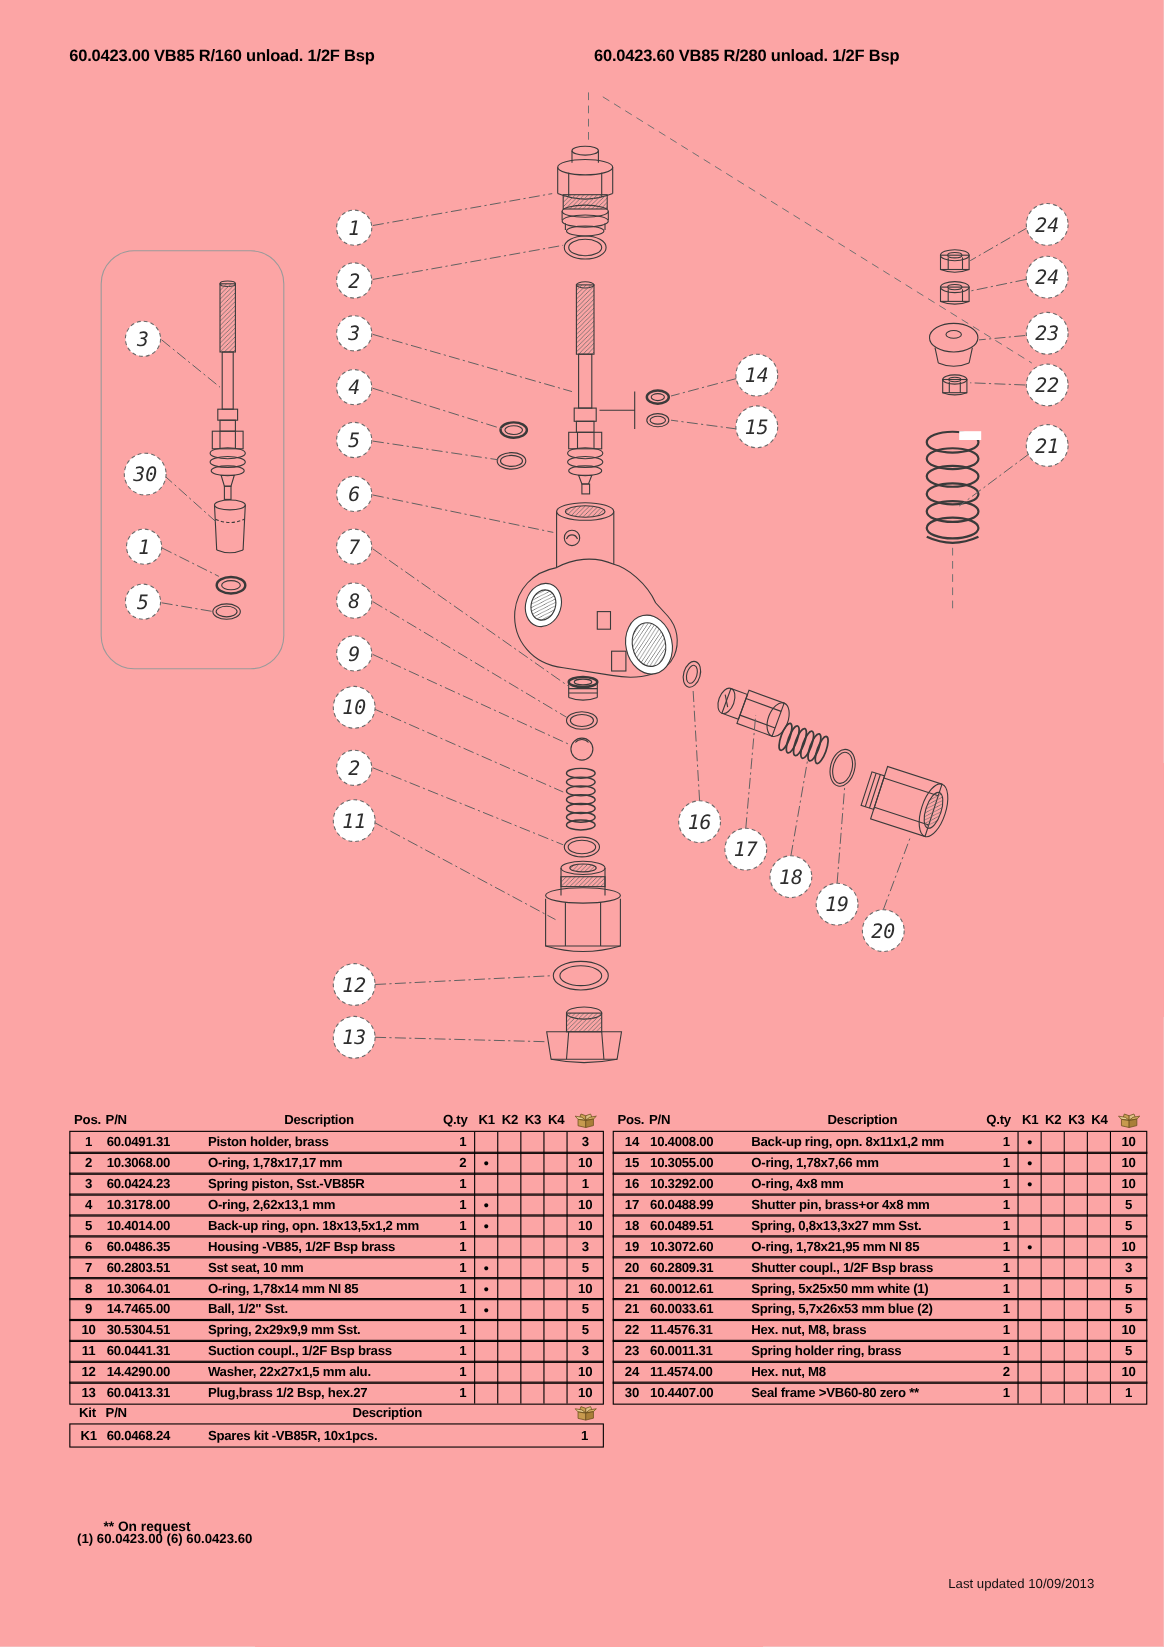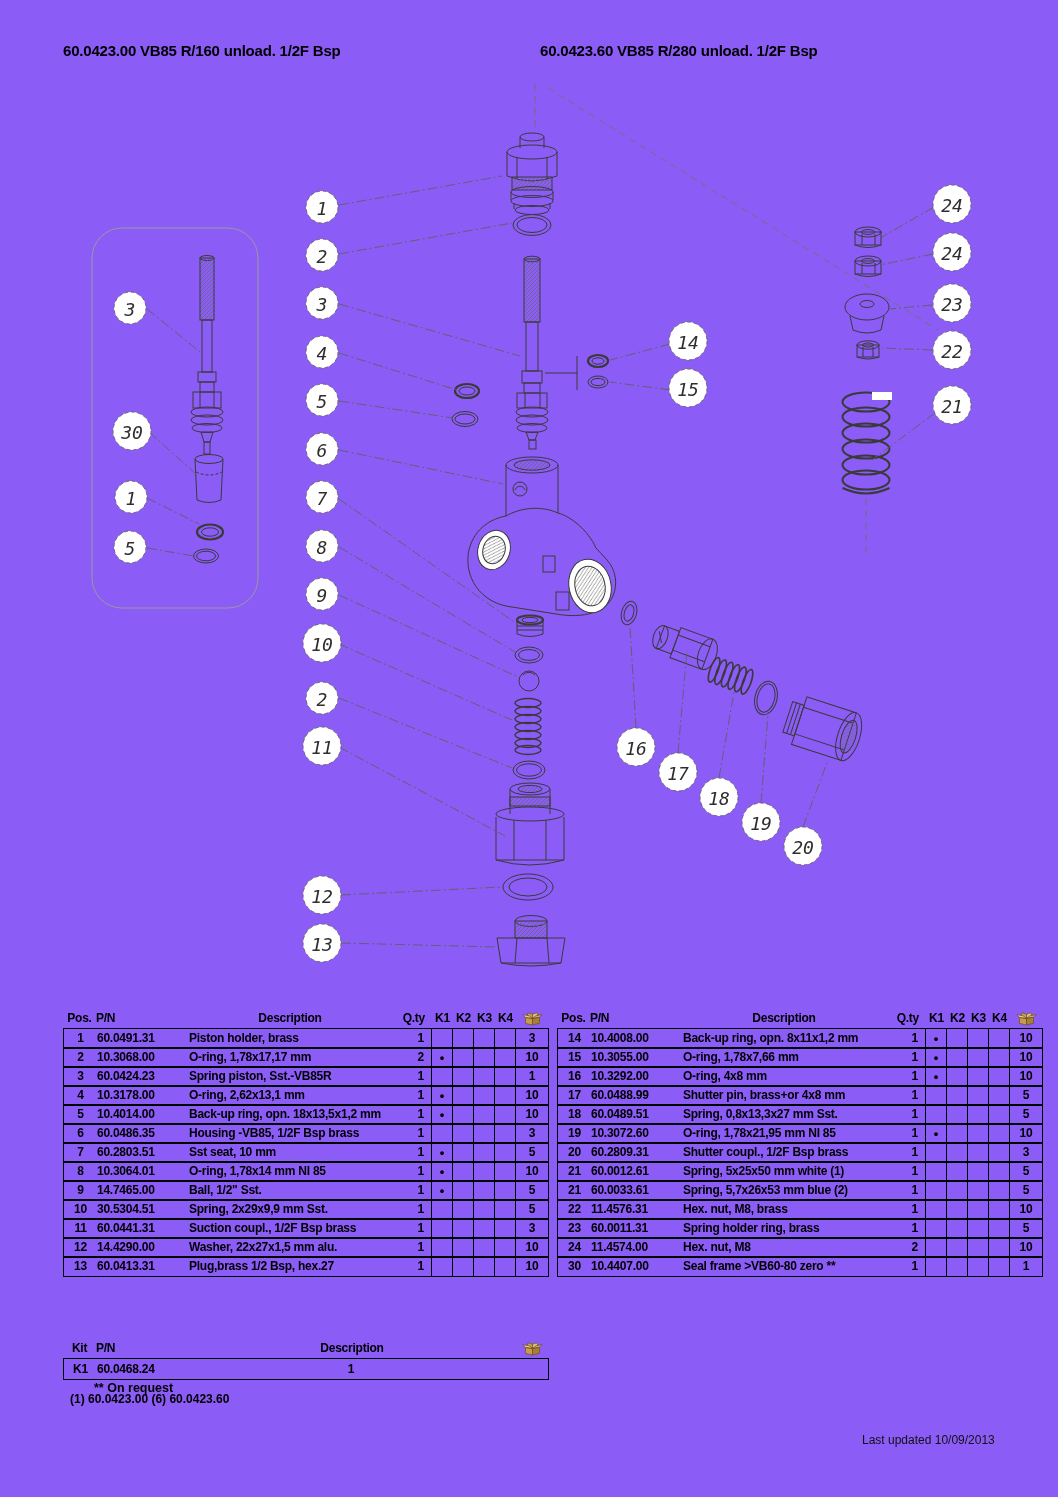--- a/index.html
+++ b/index.html
@@ -1,17 +1,17 @@
 <!DOCTYPE html>
 <html><head>
 <meta charset="utf-8">
 <style>
   * { margin:0; padding:0; box-sizing:border-box; }
   body { background:#e8e8e8; font-family:"Liberation Sans", sans-serif; }
-  .page { position:relative; width:1058px; height:1497px; background:#8b5cf6; margin:0 auto; overflow:hidden; }
+  .page { position:relative; width:1058px; height:1497px; background:#fca5a5; margin:0 auto; overflow:hidden; }
   .title { position:absolute; top:42px; font:bold 15px "Liberation Sans", sans-serif; color:#000; letter-spacing:-0.2px; }
   #title-left { left:63px; } #title-right { left:540px; }
   #diagram { position:absolute; left:0; top:72px; }
   #diagram .art { stroke:#3a3a3a; fill:none; stroke-width:1; }
   #diagram .thick { stroke-width:2.2; }
   #diagram .leader { stroke:#606060; stroke-width:0.9; fill:none; stroke-dasharray:10 3 2 3; }
   #diagram .constr { stroke:#707070; stroke-width:0.9; fill:none; stroke-dasharray:7 5; }
   #diagram .balloon circle { fill:#fff; stroke:#6a6a6a; stroke-width:1; stroke-dasharray:3.5 2.8; }
   #diagram .balloon text { font:italic 18px "DejaVu Sans Mono", monospace; fill:#2e2e2e; text-anchor:middle; dominant-baseline:central; }
   .ptable { position:absolute; top:1008px; width:486px; font:bold 12px "Liberation Sans", sans-serif; letter-spacing:-0.25px; color:#000; }
@@ -25,21 +25,21 @@
   .c-pn { justify-content:flex-start; }
   .c-desc { justify-content:flex-start; padding-left:2px; }
   .c-qty { justify-content:flex-end; padding-right:7px;text-align:right; }
   .c-k1,.c-k2,.c-k3,.c-k4 { justify-content:center; border-left:1.7px solid #000; font-size:13px; }
   .c-pack { justify-content:center; border-left:1.7px solid #000; }
   .thead .tc { border:none; }
   .thead .c-desc { justify-content:center; }
   .thead .c-k1,.thead .c-k2,.thead .c-k3,.thead .c-k4 { font-size:12px; }
   .thead .c-pack { justify-content:center; }
   .note { position:absolute; left:63px; top:1381px; font:bold 12.5px "Liberation Sans", sans-serif;margin-left:31px; }
-  .kit-wrap { position:absolute; left:63px; top:1338px; width:486px; font:bold 12px "Liberation Sans", sans-serif; letter-spacing:-0.25px; }
+  .kit-wrap { position:absolute; left:63px; top:1274px; width:486px; font:bold 12px "Liberation Sans", sans-serif; letter-spacing:-0.25px; }
   .kit-head, .kit-row { display:grid; grid-template-columns:33px 90px 1fr 33px; align-items:center; }
   .kit-head { height:20px; }
   .kit-row { height:21.5px; border:1.7px solid #000; }
   .kit-head .c-desc { justify-content:center; }
   .kit-row .c-pack { border-left:none; justify-content:center; }
   .footnote { position:absolute; left:70px; top:1392px; font:bold 12px "Liberation Sans", sans-serif; }
   .last-updated { position:absolute; left:862px; top:1433px; font:12px "Liberation Sans", sans-serif; color:#111; }
   .basket { width:21px; height:16px; display:block; margin:0 auto; }
 </style>
 </head>
@@ -761,20 +761,21 @@
       <span class="tc c-pack" style="border:none">
           <svg class="basket">
             <use href="#boxicon"></use>
           </svg>
         </span>
     </div>
     <div id="kit-body">
         <div class="kit-row">
           <span class="tc c-pos">K1</span>
           <span class="tc c-pn">60.0468.24</span>
+          <span class="tc c-desc">Spares kit -VB85R, 10x1pcs.</span>
           <span class="tc c-pack">1</span>
         </div>
       </div>
   </div>
 
   <div class="footnote">(1) 60.0423.00   (6) 60.0423.60</div>
   <div class="last-updated">Last updated 10/09/2013</div>
 
 </div>
 

